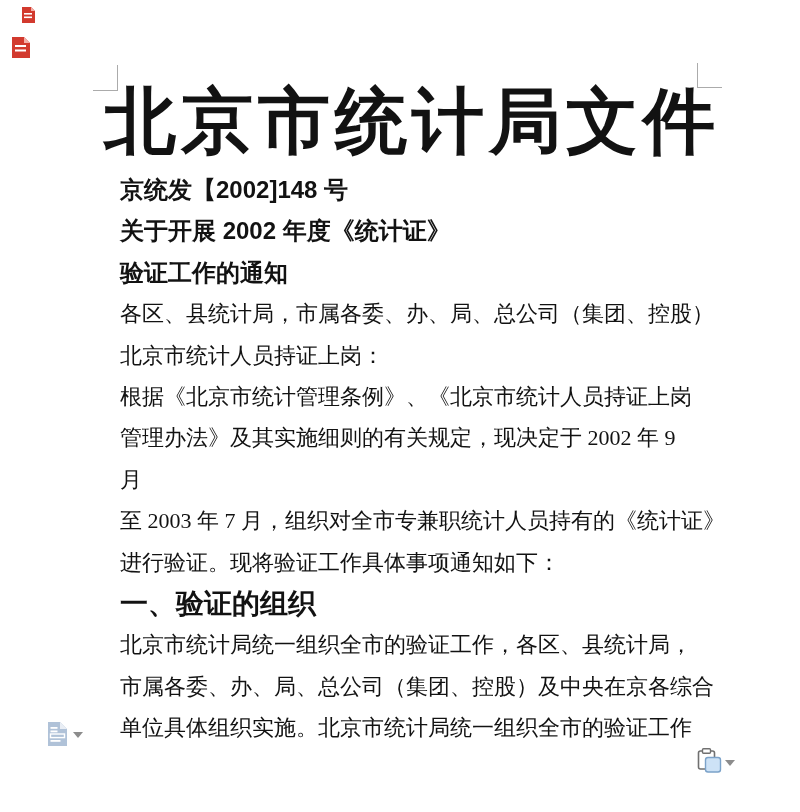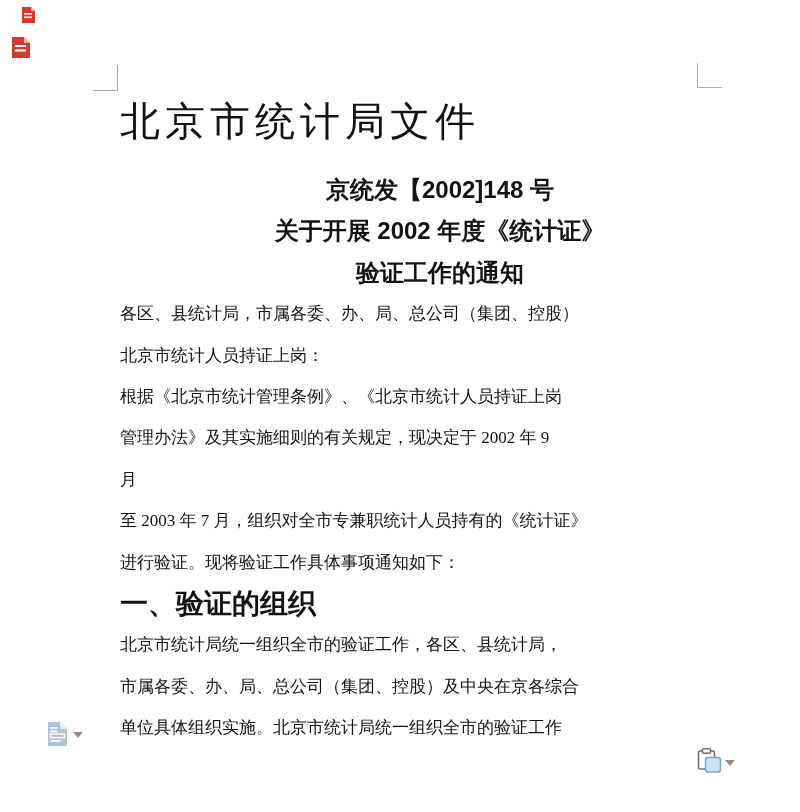--- a/index.html
+++ b/index.html
@@ -16,26 +16,26 @@
   *{margin:0;padding:0;box-sizing:border-box;}
   html,body{width:800px;height:812px;background:var(--page_bg);overflow:hidden;}
   body{position:relative;font-family:"Liberation Serif","DejaVu Serif",serif;color:var(--text);}
 
   
   .crop{position:absolute;}
   .crop-tl{left:93px;top:65px;width:25px;height:26px;border-right:1px solid var(--crop_mark);border-bottom:1px solid var(--crop_mark);}
   .crop-tr{left:697px;top:63px;width:25px;height:25px;border-left:1px solid var(--crop_mark);border-bottom:1px solid var(--crop_mark);}
 
   
-  .doc-title{position:absolute;left:120px;top:84px;font-size:40px;line-height:76px;letter-spacing:5px;white-space:nowrap;font-weight:400;}
+  .doc-title{position:absolute;left:104px;top:84px;font-size:72px;line-height:76px;letter-spacing:5px;white-space:nowrap;font-weight:700;}
   .doc-lines{position:absolute;left:120px;top:169px;width:640px;}
   .line{height:41.4px;line-height:41.4px;white-space:nowrap;}
-  .line.heading{font-family:"Liberation Sans","DejaVu Sans",sans-serif;font-size:24px;font-weight:600;text-align:center;}
+  .line.heading{font-family:"Liberation Sans","DejaVu Sans",sans-serif;font-size:24px;font-weight:600;}
   .line.subheading{font-family:"Liberation Sans","DejaVu Sans",sans-serif;font-size:28px;font-weight:600;}
-  .line.body{font-size:17px;}
+  .line.body{font-size:22px;}
 
   
   .icon{position:absolute;display:block;}
   .red-icon-1{left:21px;top:7px;width:15px;height:16px;}
   .red-icon-2{left:11px;top:37px;width:20px;height:21px;}
   .doc-options{left:47px;top:721px;width:21px;height:26px;cursor:pointer;}
   .doc-options-arrow{left:73px;top:732px;cursor:pointer;}
   .paste-options{left:697px;top:748px;width:26px;height:26px;cursor:pointer;}
   .paste-options-arrow{left:725px;top:760px;cursor:pointer;}
   .dd-arrow{width:0;height:0;border-left:5px solid transparent;border-right:5px solid transparent;border-top:6px solid var(--dropdown_arrow);}

